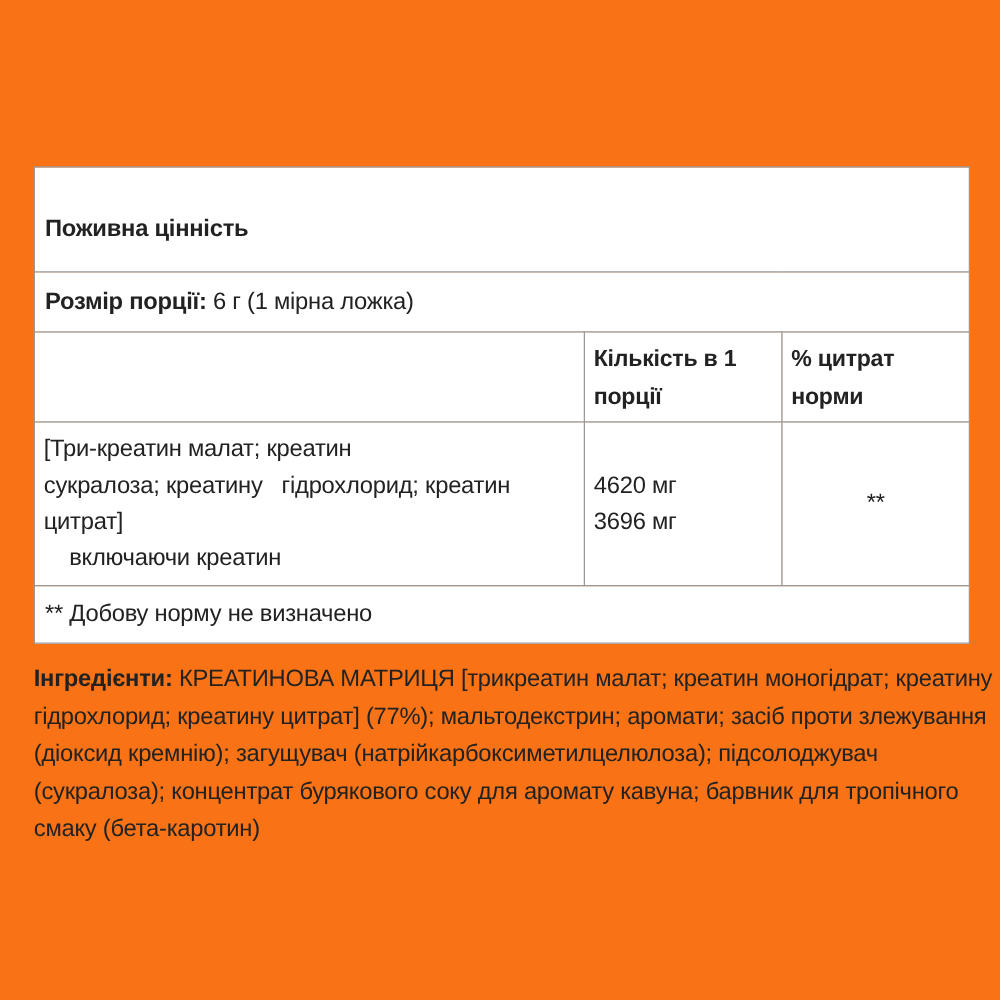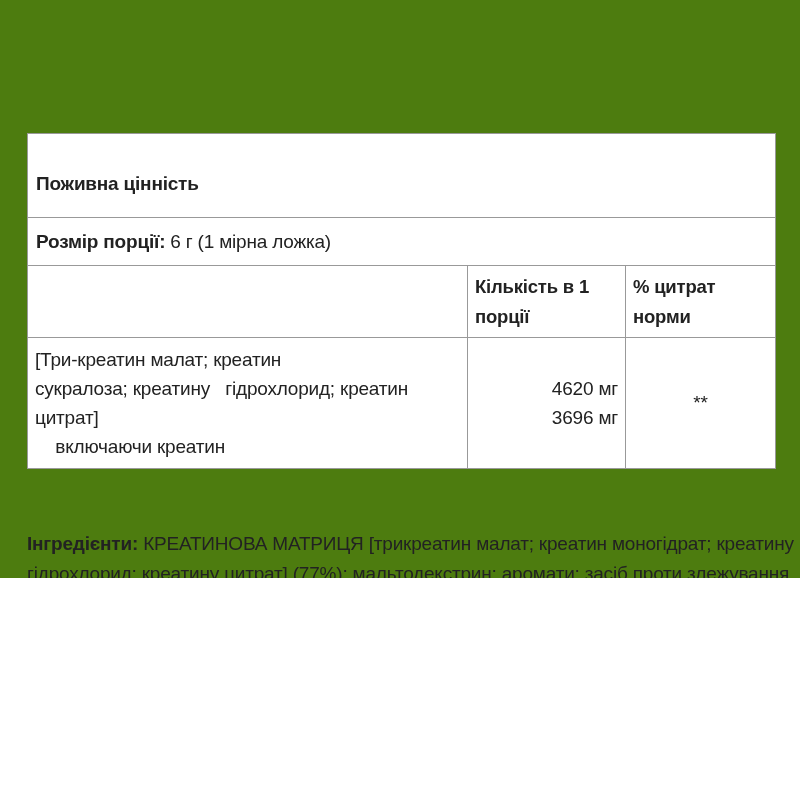--- a/index.html
+++ b/index.html
@@ -7,23 +7,23 @@
     padding: 0;
     width: 800px;
     height: 800px;
     background: #ffffff;
     font-family: "Liberation Sans", "DejaVu Sans", sans-serif;
     color: #222222;
   }
   .page {
     position: relative;
     width: 800px;
-    height: 578px;
+    height: 800px;
     overflow: hidden;
-    background: #4d7c0f;
+    background: #f97316;
   }
   table.nutrition {
     position: absolute;
     left: 27px;
     top: 133px;
     width: 748px;
     border-collapse: collapse;
     table-layout: fixed;
     letter-spacing: -0.2px;
   }
@@ -62,21 +62,21 @@
     height: 130px;
   }
   td.desc-cell {
     white-space: pre-wrap;
     line-height: 29px;
     vertical-align: middle;
     padding-left: 6px;
     padding-right: 4px;
   }
   td.amount-cell {
-    text-align: right;
+    text-align: left;
     white-space: pre-line;
     line-height: 29px;
   }
   td.dv-cell {
     text-align: center;
   }
   tr.row-footnote td {
     height: 45px;
     padding-left: 8px;
   }
@@ -119,20 +119,23 @@
       </tr>
       <tr class="row-data">
         <td class="desc-cell">[Три-креатин малат; креатин
 сукралоза; креатину   гідрохлорид; креатин
 цитрат]
     включаючи креатин</td>
         <td class="amount-cell">4620 мг
 3696 мг</td>
         <td class="dv-cell">**</td>
       </tr>
+      <tr class="row-footnote">
+        <td colspan="3">** Добову норму не визначено</td>
+      </tr>
     </tbody>
   </table>
 
   <p class="ingredients">
     <span class="bold-label">Інгредієнти:</span><span> КРЕАТИНОВА МАТРИЦЯ [трикреатин малат; креатин моногідрат; креатину гідрохлорид; креатину цитрат] (77%); мальтодекстрин; аромати; засіб проти злежування (діоксид кремнію); загущувач (натрійкарбоксиметилцелюлоза); підсолоджувач (сукралоза); концентрат бурякового соку для аромату кавуна; барвник для тропічного смаку (бета-каротин)</span>
   </p>
 
 </div>
 
 </body></html>

